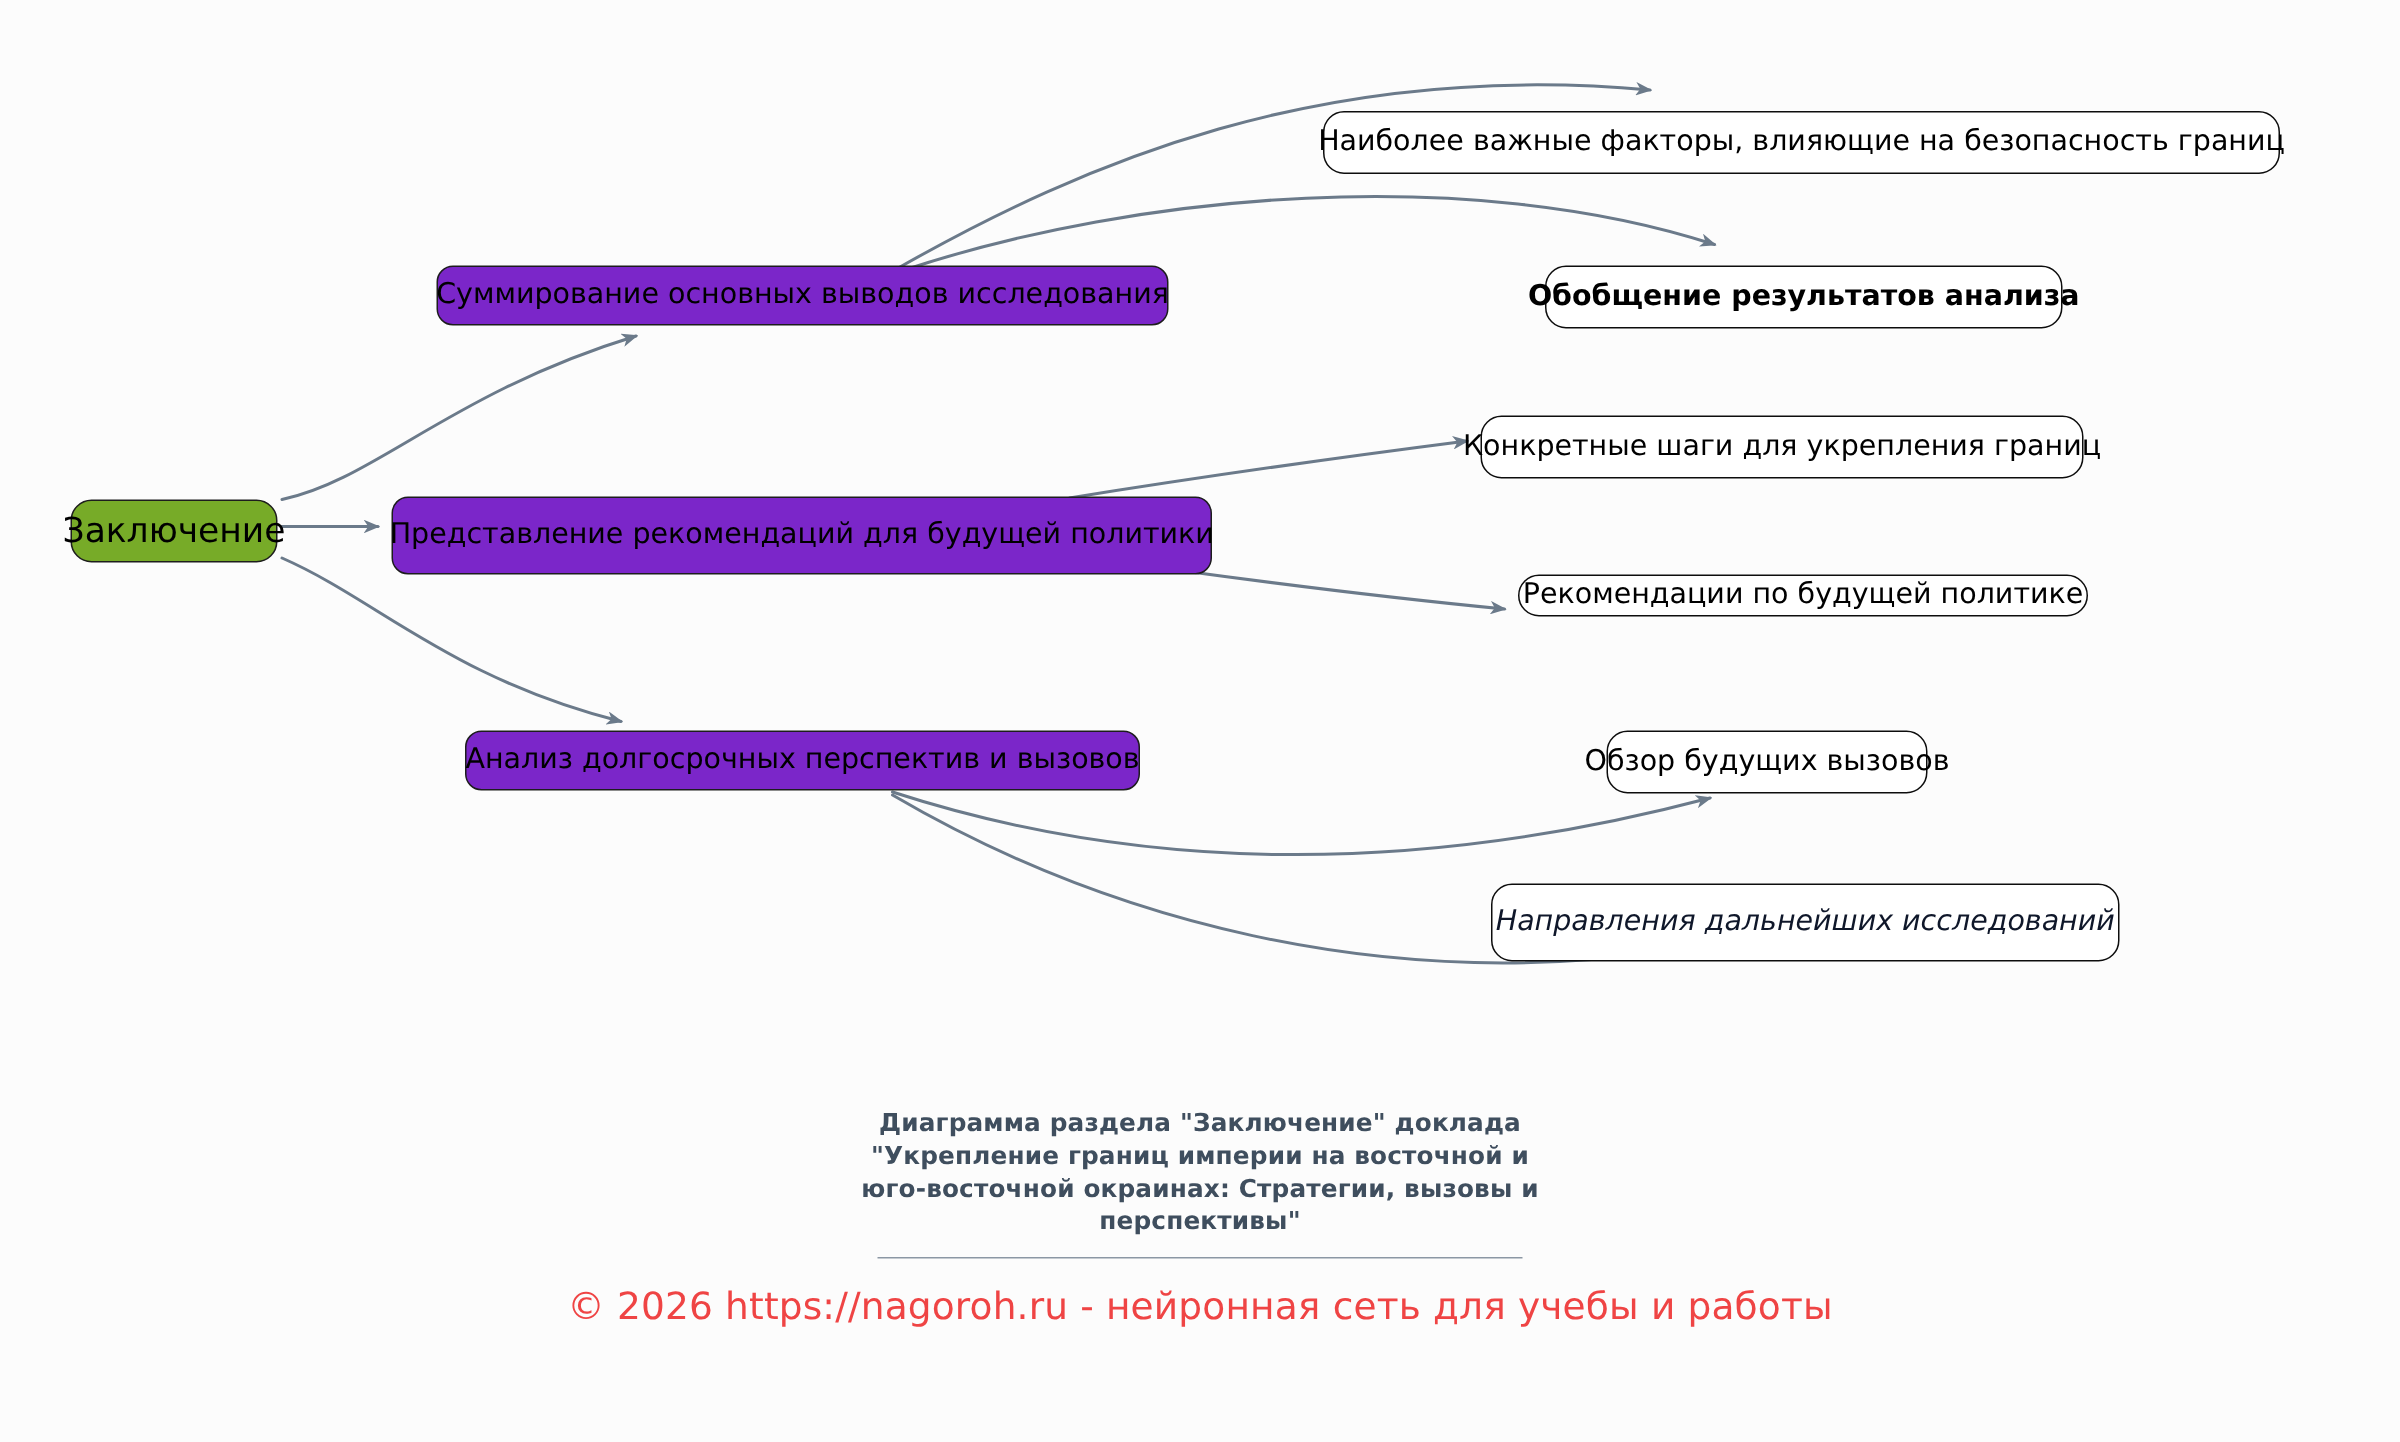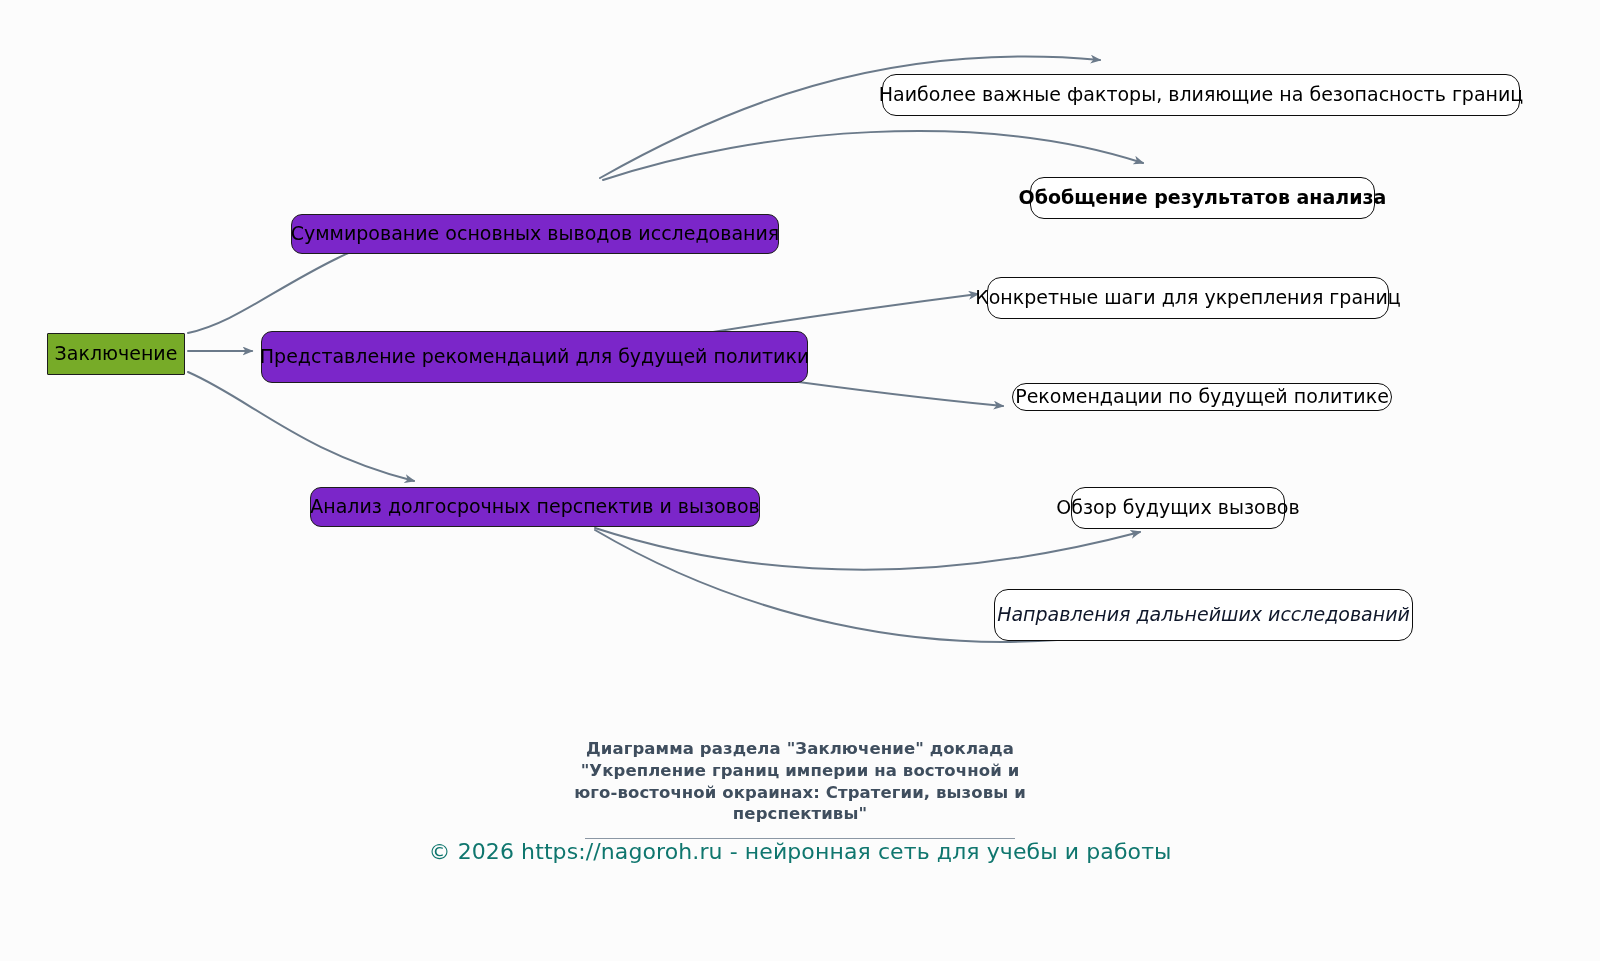--- a/index.html
+++ b/index.html
@@ -48,22 +48,22 @@
     justify-content: center;
     text-align: center;
     white-space: nowrap;
     color: #000000;
     line-height: 1.15;
   }
 
   .node-root {
     background: #77ab28;
     border: 1.6px solid #1d1d1d;
-    border-radius: 1px;
-    font-size: 19px;
+    border-radius: 14px;
+    font-size: 23px;
     padding: 0 14px;
   }
 
   .node-branch {
     background: #7b26c9;
     border: 1.6px solid #1d1d1d;
     border-radius: 11px;
     font-size: 19px;
     padding: 0 16px;
   }
@@ -93,22 +93,23 @@
     letter-spacing: 0.1px;
     white-space: pre-line;
   }
   #caption-divider {
     width: 430px;
     height: 0;
     margin: 13px auto 0 auto;
     border-top: 1.5px solid #8b97a4;
   }
   #caption-footer {
-    font-size: 22px;
-    color: #0f766e;
+    margin-top: 17px;
+    font-size: 25px;
+    color: #ef4444;
     letter-spacing: 0.1px;
   }
 </style>
 </head>
 <body>
 
 <div id="canvas">
 
   <svg id="edge-layer" viewBox="0 0 1600 961">
     <defs>
@@ -126,21 +127,21 @@
         <path class="edge-path" d="M 713 370 C 810 384, 920 398, 1003 406" stroke="#6b7a8a" marker-end="url(#arrowhead)"></path>
         <path class="edge-path" d="M 595 528 C 740 575, 920 590, 1140 532" stroke="#6b7a8a" marker-end="url(#arrowhead)"></path>
         <path class="edge-path" d="M 595 530 C 740 615, 920 660, 1105 635" stroke="#6b7a8a" marker-end="url(#arrowhead)"></path>
       </g>
   </svg>
 
   <div id="nodes-group">
       <div class="node node-root" style="left: 47px; top: 333px; width: 138px; height: 42px; background: rgb(119, 171, 40); color: rgb(0, 0, 0);">
         <span>Заключение</span>
       </div>
-      <div class="node node-branch" style="left: 291px; top: 177px; width: 488px; height: 40px; background: rgb(123, 38, 201); color: rgb(0, 0, 0); margin-top: 37px;">
+      <div class="node node-branch" style="left: 291px; top: 177px; width: 488px; height: 40px; background: rgb(123, 38, 201); color: rgb(0, 0, 0);">
         <span>Суммирование основных выводов исследования</span>
       </div>
       <div class="node node-leaf" style="left: 882px; top: 74px; width: 638px; height: 42px; background: rgb(255, 255, 255); color: rgb(0, 0, 0);">
         <span>Наиболее важные факторы, влияющие на безопасность границ</span>
       </div>
       <div class="node node-leaf" style="left: 1030px; top: 177px; width: 345px; height: 42px; background: rgb(255, 255, 255); color: rgb(0, 0, 0); font-weight: bold;">
         <span>Обобщение результатов анализа</span>
       </div>
       <div class="node node-branch" style="left: 261px; top: 331px; width: 547px; height: 52px; background: rgb(123, 38, 201); color: rgb(0, 0, 0);">
         <span>Представление рекомендаций для будущей политики</span>

